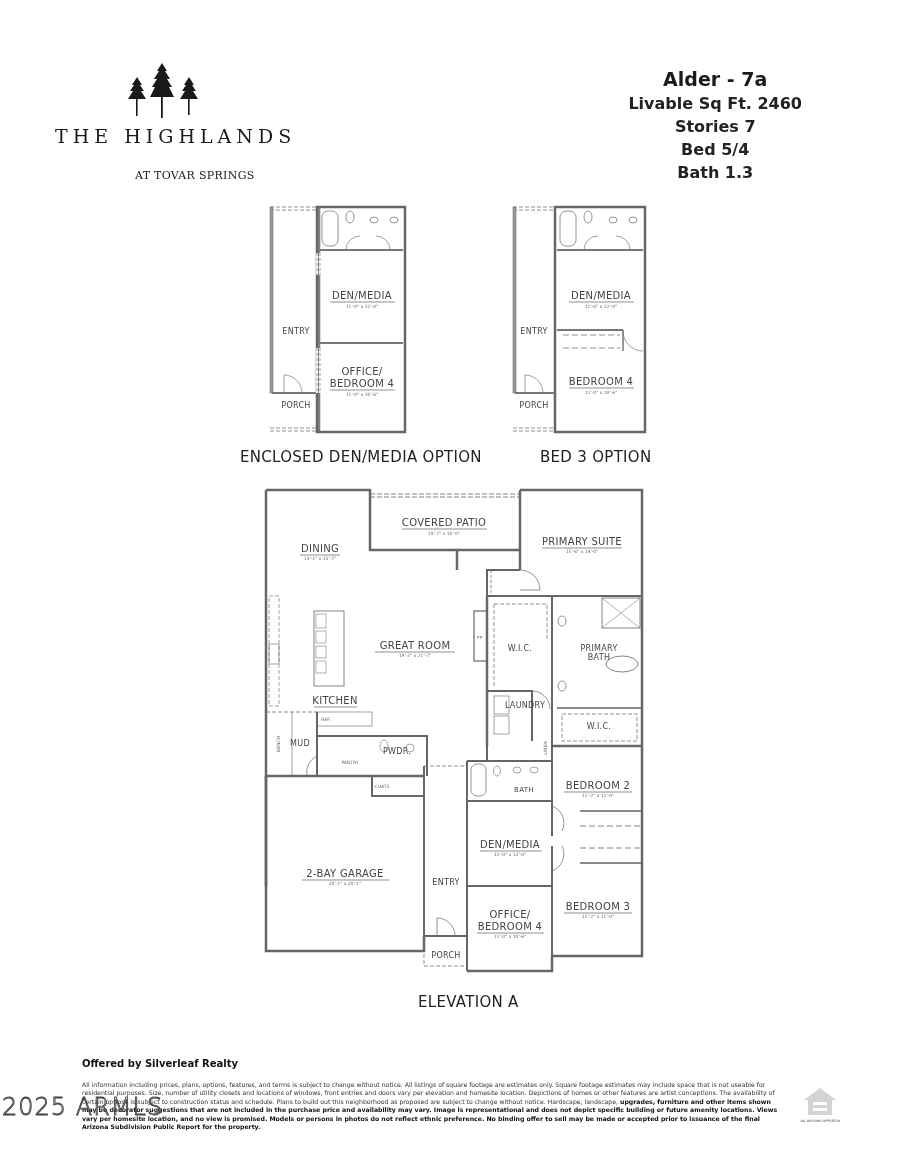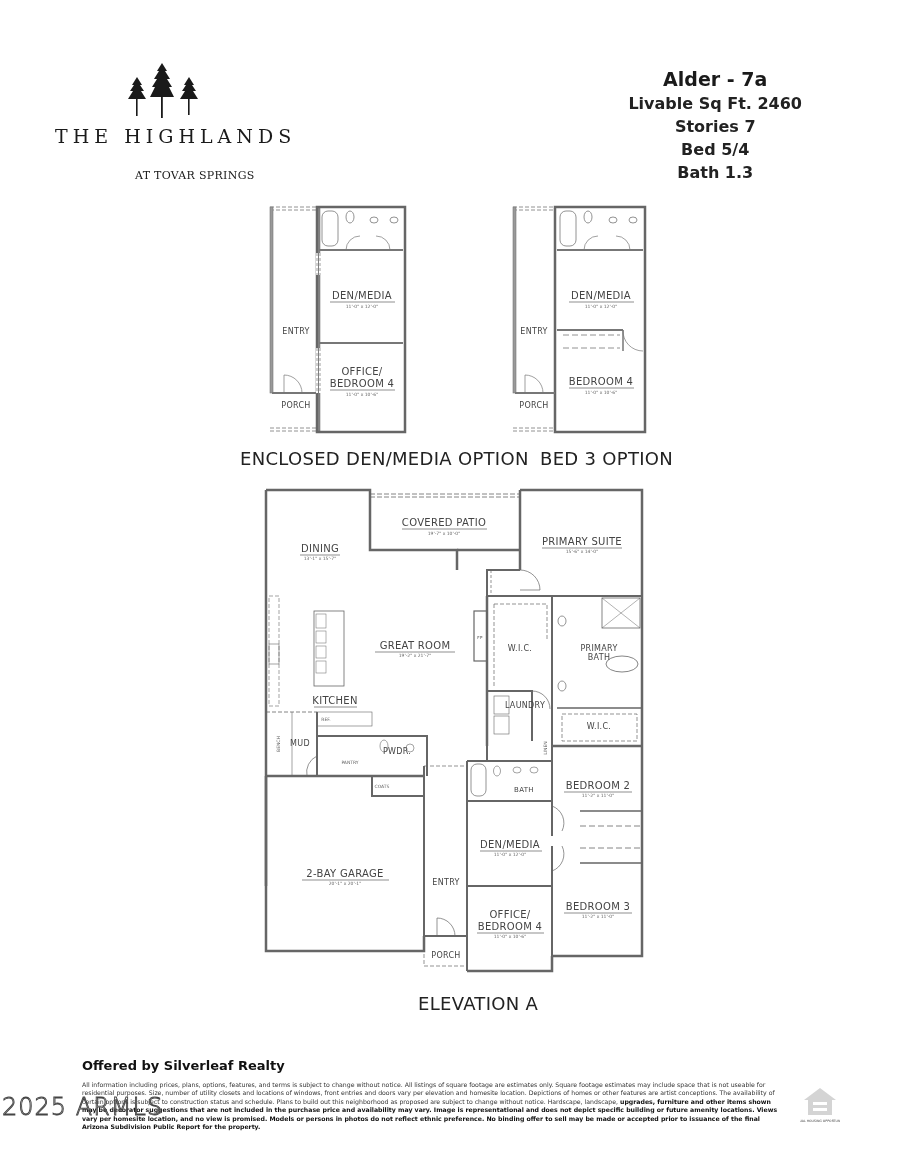--- a/index.html
+++ b/index.html
@@ -13,24 +13,24 @@
 
   
   .plan-info { right:98px; top:66px; text-align:center; }
   .plan-name { font-size:19px; font-weight:bold; color:#1a1a1a; line-height:26px; }
   .plan-line { font-size:16px; font-weight:bold; color:#222; line-height:23px; }
 
   
   svg text { font-family:"DejaVu Sans", sans-serif; fill:#444; }
   .room-label { font-size:10px; letter-spacing:0.3px; }
   .room-dim { font-size:4.5px; fill:#666; }
-  .caption { font-size:18px; color:#222; letter-spacing:0.3px; white-space:nowrap; }
-
-  
-  .offered { left:82px; top:1058px; font-size:13px; font-weight:bold; color:#111; }
+  .caption { font-size:15px; color:#222; letter-spacing:0.3px; white-space:nowrap; }
+
+  
+  .offered { left:82px; top:1058px; font-size:10px; font-weight:bold; color:#111; }
   .disclaimer { left:82px; top:1081px; width:700px; font-size:6.2px; line-height:8.4px; color:#333; }
   .disclaimer b { color:#111; }
   .watermark { left:2px; top:1093px; font-size:24px; color:transparent; -webkit-text-stroke:0.9px #444; letter-spacing:1px; font-family:"DejaVu Sans", sans-serif; font-weight:200; white-space:nowrap; }
   .eho { left:800px; top:1085px; width:40px; height:45px; }
 </style>
 </head>
 <body>
 
 <div class="abs logo">
   <svg width="240" height="70" viewBox="0 0 240 70">

